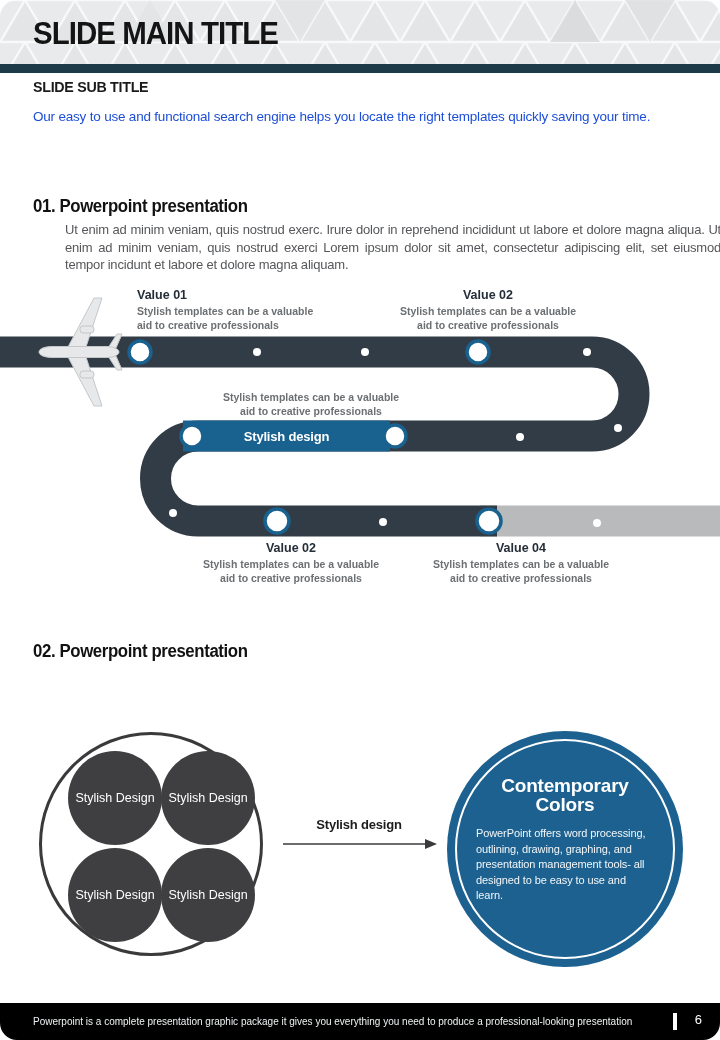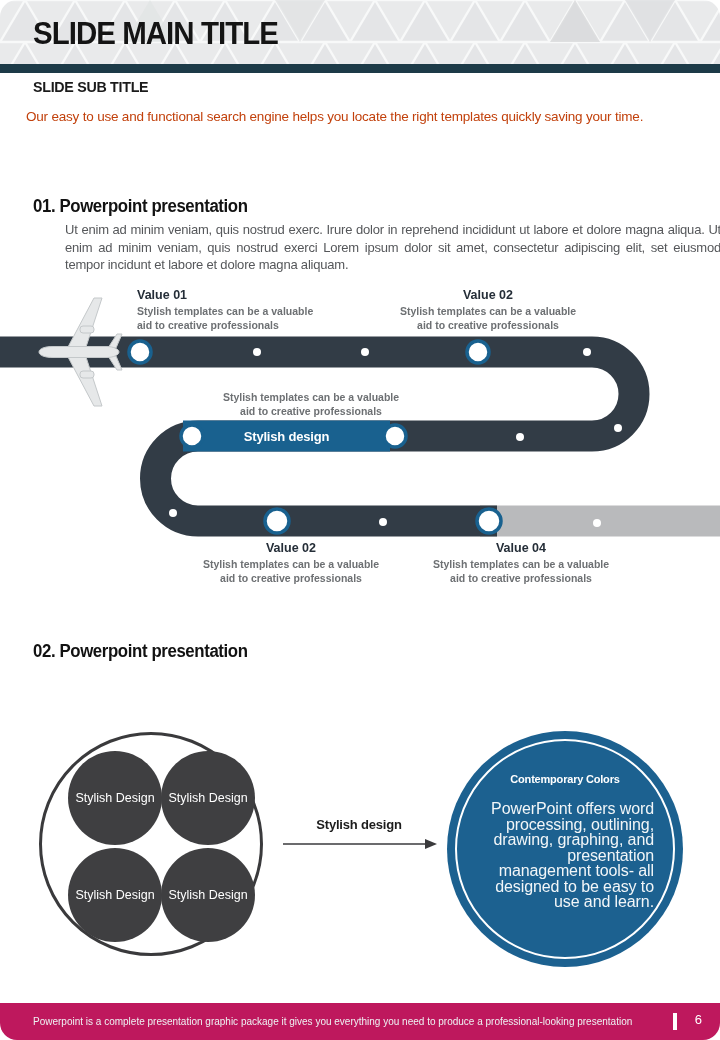--- a/index.html
+++ b/index.html
@@ -17,22 +17,22 @@
     transform:scaleX(.95);transform-origin:left center;white-space:nowrap;
   }
   .header-bar{position:absolute;top:64px;left:0;width:720px;height:9px;}
 
   
   .sub-title{
     position:absolute;top:78px;left:33px;font-size:15px;font-weight:bold;
     color:#1a1a1a;letter-spacing:-.3px;transform:scaleX(.95);transform-origin:left center;
   }
   .intro{
-    position:absolute;top:107px;left:26px;width:648px;
-    font-size:13.5px;line-height:20px;color:#c2410c;letter-spacing:-.2px;
+    position:absolute;top:107px;left:33px;width:648px;
+    font-size:13.5px;line-height:20px;color:#1d4ed8;letter-spacing:-.2px;
   }
   .sec-heading{
     position:absolute;left:33px;font-size:17.5px;font-weight:bold;color:#121212;
     letter-spacing:-.4px;transform:scaleX(.96);transform-origin:left center;white-space:nowrap;
   }
   .sec-body{
     position:absolute;left:33px;width:656px;font-size:13px;line-height:17.5px;
     color:#55575a;letter-spacing:-.2px;text-align:justify;
   }
 
@@ -63,25 +63,25 @@
   }
   .blue-circle{
     position:absolute;left:447px;top:731px;width:236px;height:236px;border-radius:50%;
     display:flex;flex-direction:column;align-items:center;justify-content:center;
   }
   .blue-circle-ring{
     position:absolute;left:8px;top:8px;right:8px;bottom:8px;
     border:2.5px solid #ffffff;border-radius:50%;
   }
   .bc-title{
-    width:150px;text-align:center;color:#ffffff;font-weight:bold;font-size:11px;
+    width:150px;text-align:center;color:#ffffff;font-weight:bold;font-size:19px;
     line-height:19px;margin-bottom:12px;margin-top:-18px;letter-spacing:-.2px;position:relative;
   }
   .bc-body{
-    width:178px;text-align:right;color:#f2f6f8;font-size:16px;line-height:15.5px;
+    width:178px;text-align:left;color:#f2f6f8;font-size:11px;line-height:15.5px;
     letter-spacing:-.1px;position:relative;
   }
 
   
   .footer{
     position:absolute;left:0;top:1003px;width:720px;height:37px;
     display:flex;align-items:center;
   }
   .footer-text{margin-left:33px;font-size:10px;color:#eef2f3;letter-spacing:0;}
   .page-sep{position:absolute;right:43px;top:10px;width:4px;height:17px;background:#ffffff;}
@@ -196,19 +196,19 @@
     <line x1="2" y1="10" x2="146" y2="10" stroke="#3a3a3c" stroke-width="1.6"></line>
     <polygon points="156,10 144,5 144,15" fill="#3a3a3c"></polygon>
   </svg>
 
   <div class="blue-circle" style="background:#1c6190;">
     <div class="blue-circle-ring"></div>
     <div class="bc-title">Contemporary Colors</div>
     <div class="bc-body">PowerPoint offers word processing, outlining, drawing, graphing, and presentation management tools- all designed to be easy to use and learn.</div>
   </div>
 
-  <div class="footer" style="background:#be185d;">
+  <div class="footer" style="background:#000000;">
     <div class="footer-text">Powerpoint is a complete presentation graphic package it gives you everything you need to produce a professional-looking presentation</div>
     <div class="page-sep"></div>
     <div class="page-num">6</div>
   </div>
 
 </div>
 
 </body></html>

